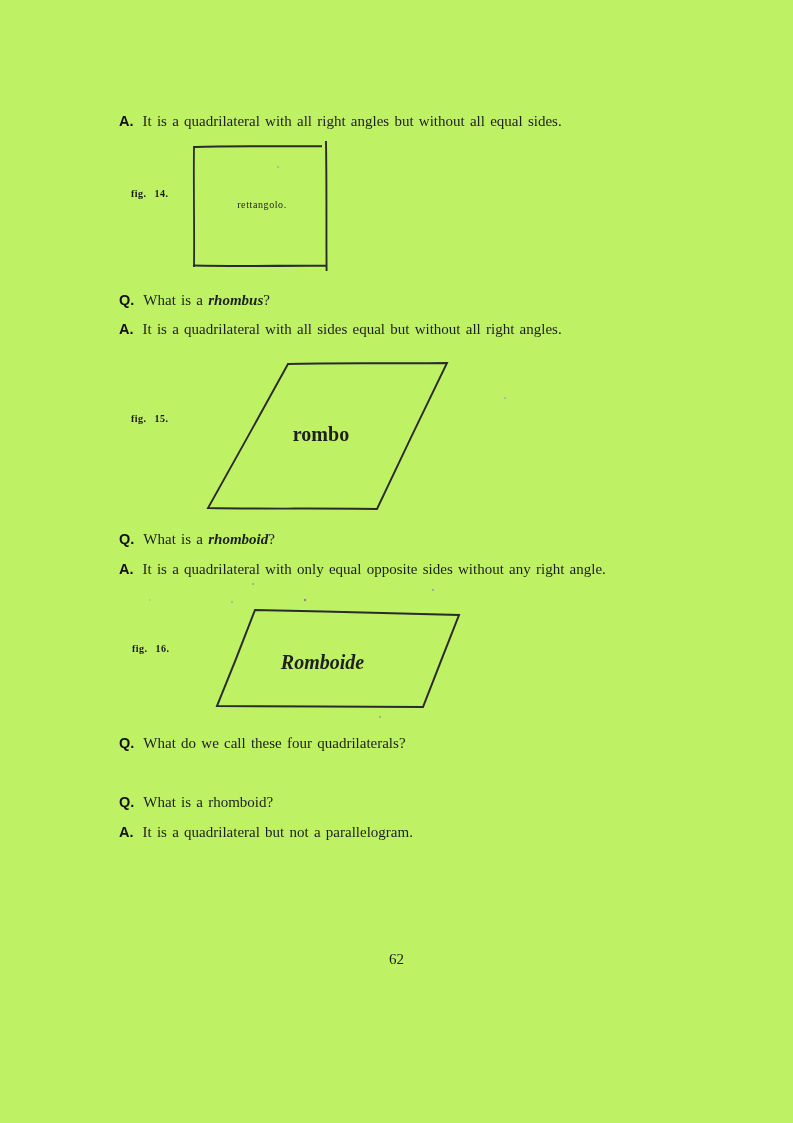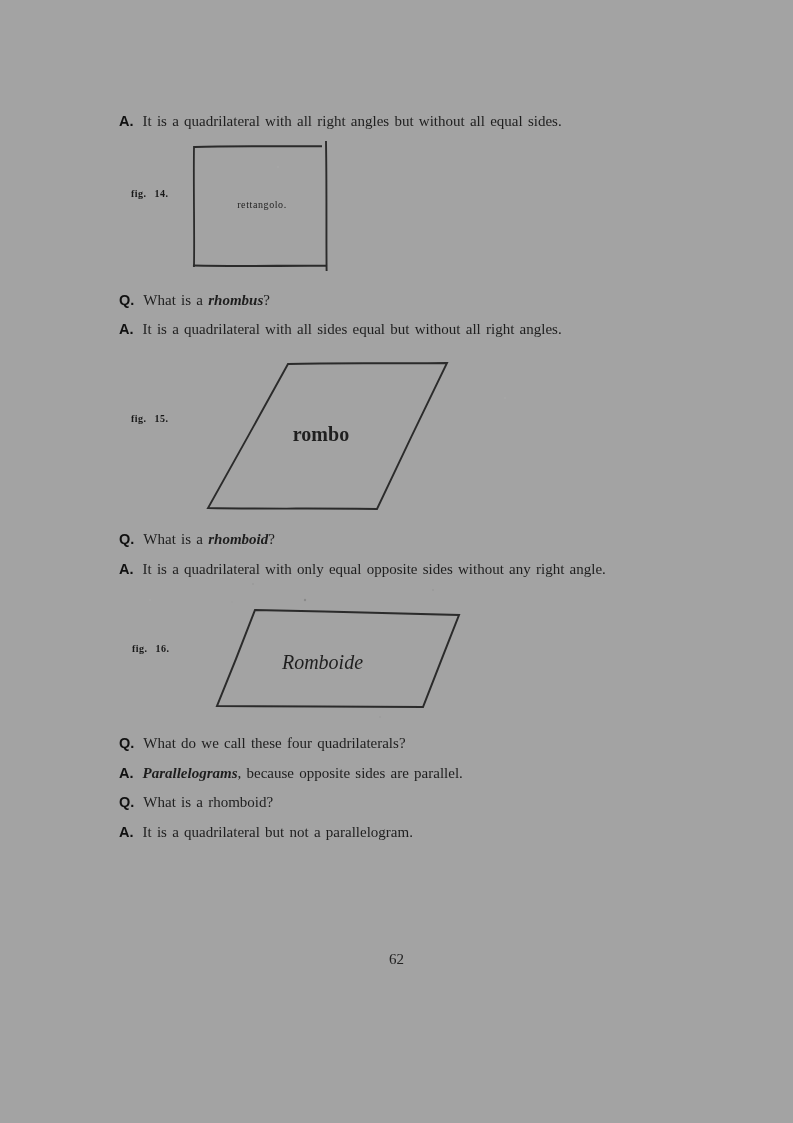--- a/index.html
+++ b/index.html
@@ -1,20 +1,20 @@
 <!DOCTYPE html>
 <html><head>
 <meta charset="utf-8">
 <style>
   html, body { margin: 0; padding: 0; background: #ffffff; }
   .page {
     position: relative;
     width: 793px;
     height: 1123px;
-    background: #a3a3a3;
+    background: #bef264;
     overflow: hidden;
     font-family: "Liberation Serif", serif;
     color: #1c1c1c;
   }
   .qa-line {
     position: absolute;
     left: 119px;
     font-size: 15px;
     line-height: 19px;
     white-space: nowrap;
@@ -55,21 +55,21 @@
   .caption-rect {
     left: 222px; top: 199px; width: 80px;
     font-weight: 400; font-size: 10px; letter-spacing: 0.6px;
   }
   .caption-rhombus {
     left: 278px; top: 423px; width: 86px;
     font-weight: 700; font-size: 20px;
   }
   .caption-rhomboid {
     left: 275px; top: 651px; width: 95px;
-    font-weight: 400; font-style: italic; font-size: 20px;
+    font-weight: 700; font-style: italic; font-size: 20px;
   }
   .page-number {
     position: absolute;
     left: 0; right: 0;
     top: 951px;
     text-align: center;
     font-size: 15px;
     color: #222;
   }
   .speckles { position: absolute; left: 0; top: 0; pointer-events: none; }
@@ -78,21 +78,20 @@
 <body>
 
 <div class="page">
 
   <div class="qa-line" style="top:112px"><span class="qa-marker">A.</span><span><span>It is a quadrilateral with all right angles but without all equal sides.</span></span></div>
   <div class="qa-line" style="top:291px"><span class="qa-marker">Q.</span><span><span>What is a </span><span class="emph">rhombus</span><span>?</span></span></div>
   <div class="qa-line" style="top:320px"><span class="qa-marker">A.</span><span><span>It is a quadrilateral with all sides equal but without all right angles.</span></span></div>
   <div class="qa-line" style="top:530px"><span class="qa-marker">Q.</span><span><span>What is a </span><span class="emph">rhomboid</span><span>?</span></span></div>
   <div class="qa-line" style="top:560px"><span class="qa-marker">A.</span><span><span>It is a quadrilateral with only equal opposite sides without any right angle.</span></span></div>
   <div class="qa-line" style="top:734px"><span class="qa-marker">Q.</span><span><span>What do we call these four quadrilaterals?</span></span></div>
-  <div class="qa-line" style="top:764px"><span class="qa-marker">A.</span><span><span class="emph">Parallelograms</span><span>, because opposite sides are parallel.</span></span></div>
   <div class="qa-line" style="top:793px"><span class="qa-marker">Q.</span><span><span>What is a rhomboid?</span></span></div>
   <div class="qa-line" style="top:823px"><span class="qa-marker">A.</span><span><span>It is a quadrilateral but not a parallelogram.</span></span></div>
 
   <div class="fig-label" style="left:131px; top:188px">fig. 14.</div>
   <svg class="fig-svg" style="left:185px; top:137px" width="152" height="142" viewBox="0 0 152 142">
     <path d="M 10,10 C 45,8.6 95,9.8 136,9.2" stroke-width="2"></path>
     <path d="M 9,10 C 8.4,50 9.6,95 9,129" stroke-width="1.8"></path>
     <path d="M 141,5 C 141.8,48 141.2,100 141.6,133" stroke-width="1.9"></path>
     <path d="M 9,128.5 C 55,129.6 105,128.4 141,128.8" stroke-width="2.1"></path>
   </svg>

